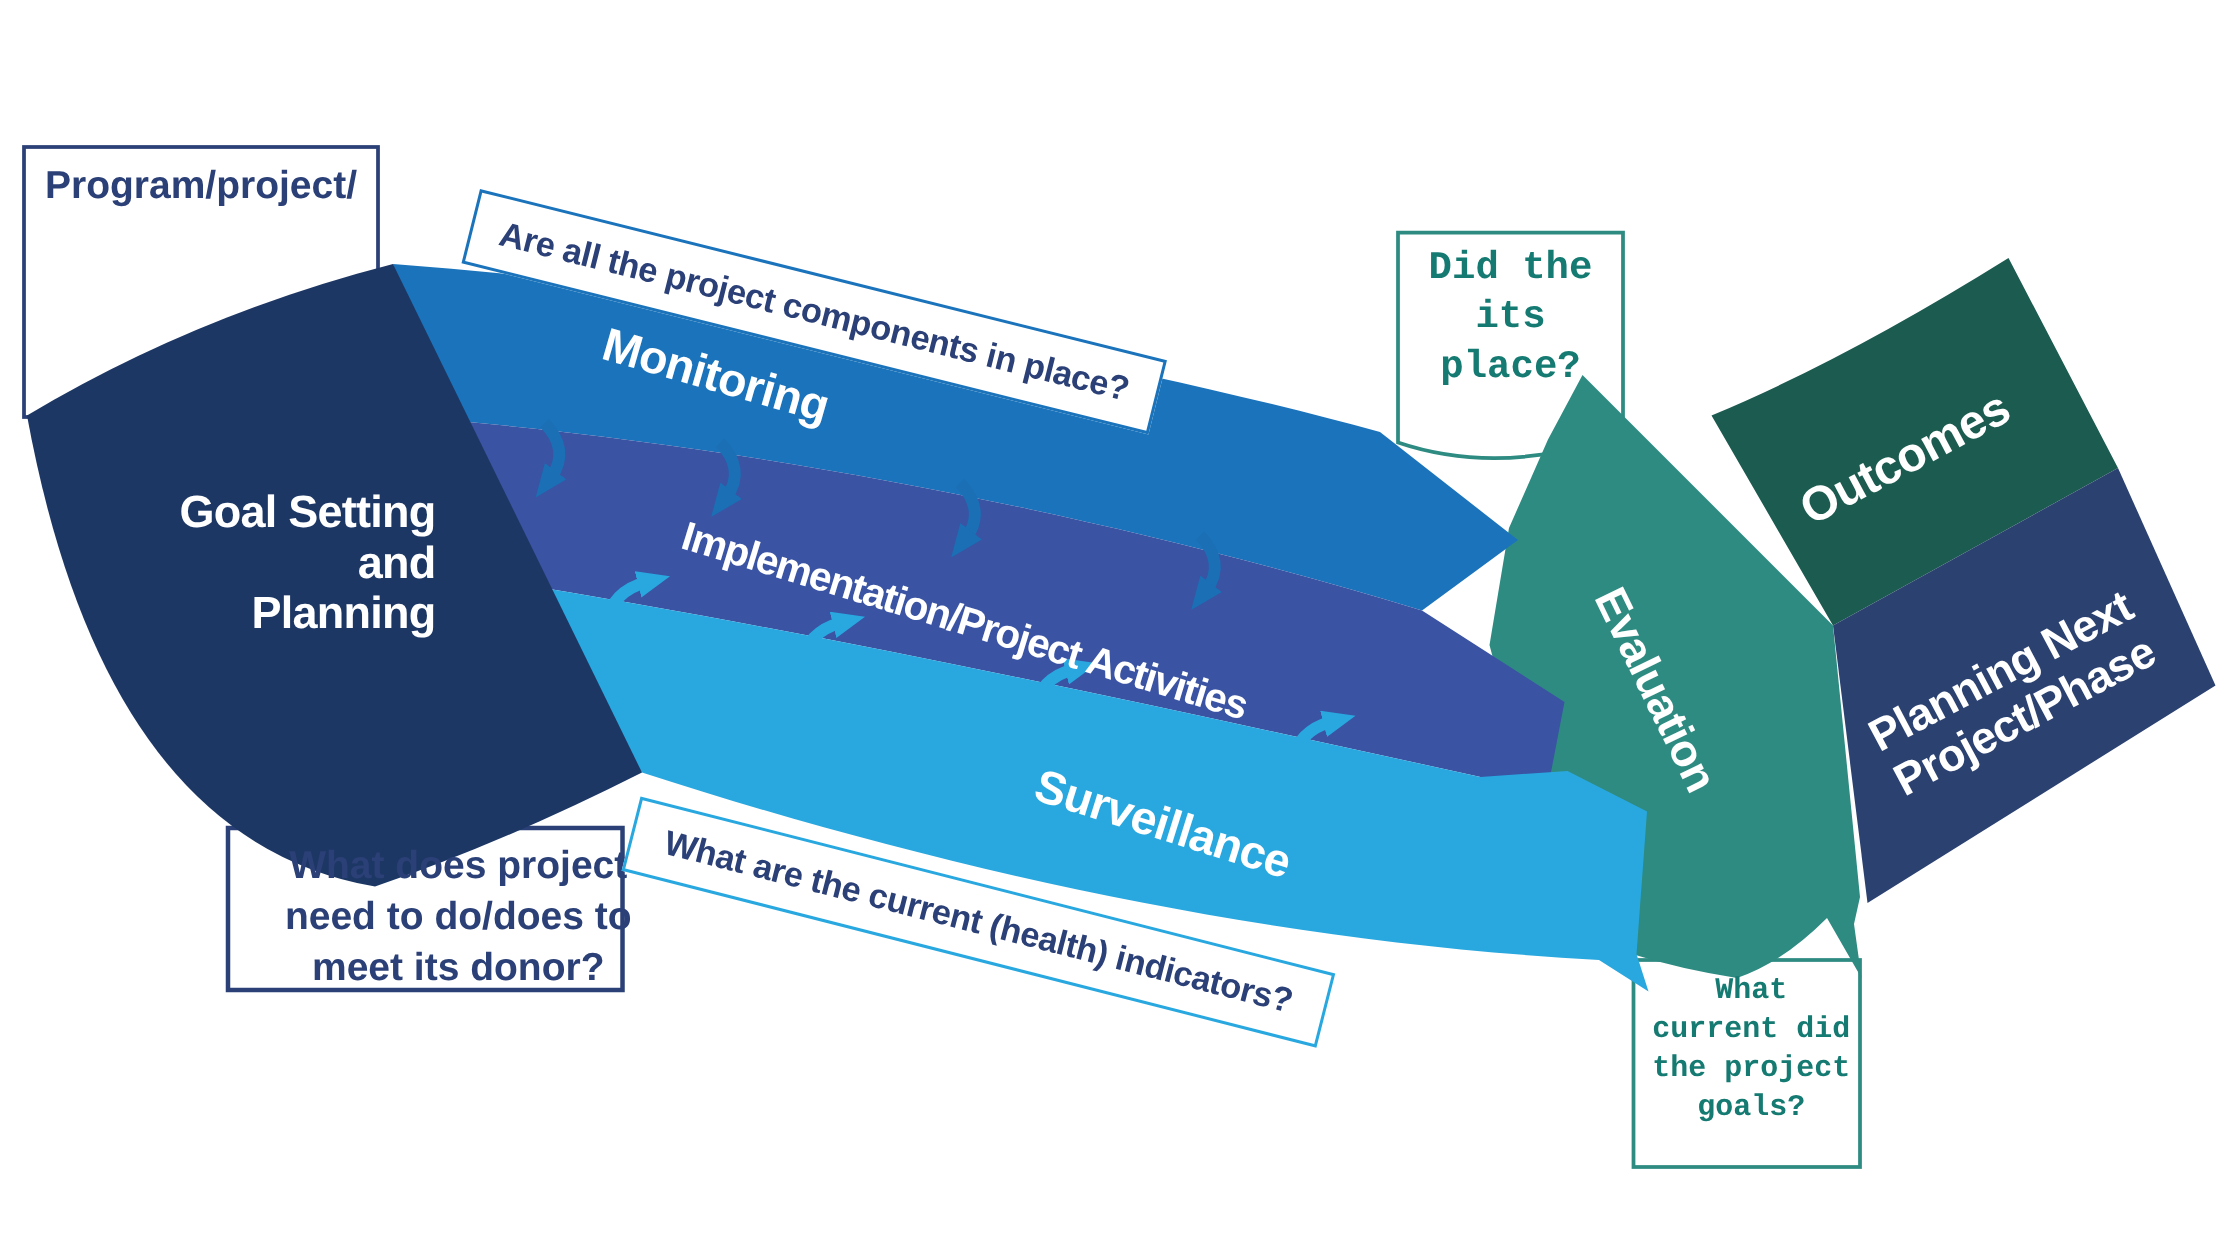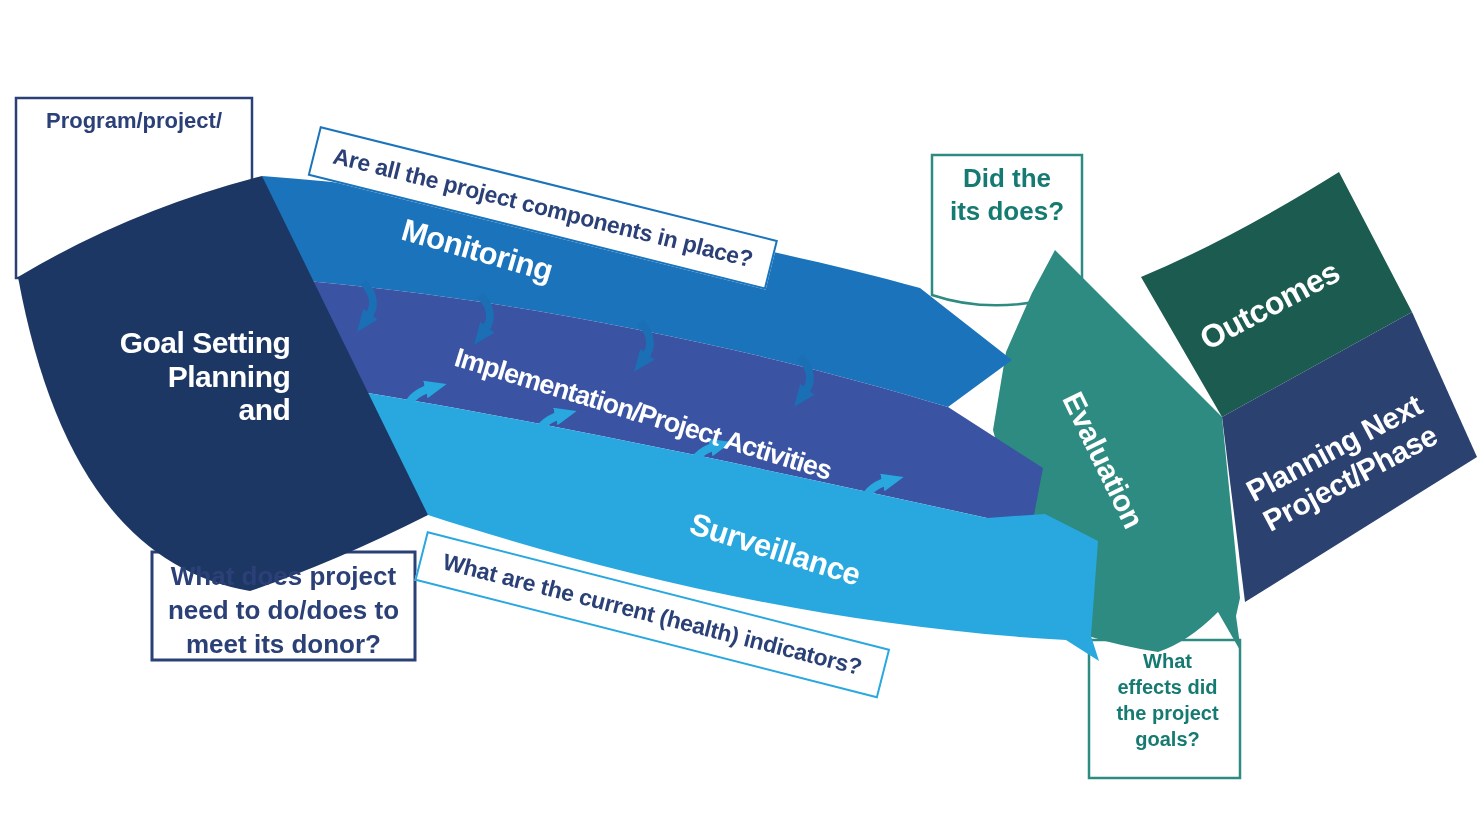--- a/index.html
+++ b/index.html
@@ -5,21 +5,21 @@
   html,body{margin:0;padding:0;background:#fff;}
   .stage{position:relative;width:1483px;height:834px;background:#ffffff;overflow:hidden;
          font-family:"Liberation Sans", sans-serif;}
   .stage svg{position:absolute;left:0;top:0;}
   .lbl{position:absolute;font-weight:bold;color:#ffffff;text-align:center;
        white-space:nowrap;letter-spacing:-0.5px;line-height:1.12;}
   .lbl span{display:block;}
   .qtext{position:absolute;font-weight:bold;text-align:center;}
   .qtext span{display:block;}
   .navy-t{color:#2B4077;}
-  .teal-t{color:#157A71;}
+  .teal-t{color:#157A71;font-family:Liberation Mono, monospace;}
   .callout{position:absolute;background:#ffffff;display:flex;align-items:center;justify-content:center;
            font-weight:bold;color:#2B4077;transform-origin:0 0;white-space:nowrap;}
   .c1{border:2px solid #1B74BB;}
   .c2{border:2px solid #29A8E0;}
 </style>
 </head>
 <body>
 
 <div class="stage">
 
@@ -61,57 +61,57 @@
     <g stroke="#29A8E0" stroke-width="8" fill="none">
       <path d="M0,0 C-2,-13 5,-25 18,-32" transform="translate(405,415) rotate(14)" marker-end="url(#hu)"></path>
       <path d="M0,0 C-2,-13 5,-25 18,-32" transform="translate(535,442) rotate(14)" marker-end="url(#hu)"></path>
       <path d="M0,0 C-2,-13 5,-25 18,-32" transform="translate(690,473) rotate(14)" marker-end="url(#hu)"></path>
       <path d="M0,0 C-2,-13 5,-25 18,-32" transform="translate(862,508) rotate(14)" marker-end="url(#hu)"></path>
     </g>
   </svg>
 
   <div class="lbl" style="left:205px;top:376px;transform:translate(-50%,-50%);font-size:30px;text-align:right;">
     <span>Goal Setting</span>
+    <span>and</span>
     <span>Planning</span>
-    <span>and</span>
   </div>
 
   <div class="lbl" style="left:477px;top:251px;transform:translate(-50%,-50%) rotate(16deg);font-size:31px;">Monitoring</div>
 
   <div class="lbl" style="left:643px;top:414px;transform:translate(-50%,-50%) rotate(17deg);font-size:27px;letter-spacing:-1px;">Implementation/Project Activities</div>
 
   <div class="lbl" style="left:775px;top:550px;transform:translate(-50%,-50%) rotate(17.5deg);font-size:31px;">Surveillance</div>
 
   <div class="lbl" style="left:1103px;top:460px;transform:translate(-50%,-50%) rotate(64deg);font-size:30px;">Evaluation</div>
 
   <div class="lbl" style="left:1270px;top:306px;transform:translate(-50%,-50%) rotate(-28deg);font-size:32px;">Outcomes</div>
 
   <div class="lbl" style="left:1342px;top:463px;transform:translate(-50%,-50%) rotate(-28deg);font-size:30px;">
     <span>Planning Next</span>
     <span>Project/Phase</span>
   </div>
 
-  <div class="qtext navy-t" style="left:16px;top:106px;width:236px;font-size:22px;line-height:1.33;">
+  <div class="qtext navy-t" style="left:16px;top:106px;width:236px;font-size:26px;line-height:1.33;">
     <span>Program/project/</span>
   </div>
 
-  <div class="qtext navy-t" style="left:152px;top:560px;width:263px;font-size:26px;line-height:1.3;">
+  <div class="qtext navy-t" style="left:152px;top:560px;width:263px;font-size:26px;line-height:1.3;padding-left:22px;">
     <span>What does project</span>
     <span>need to do/does to</span>
     <span>meet its donor?</span>
   </div>
 
   <div class="qtext teal-t" style="left:932px;top:162px;width:150px;font-size:26px;line-height:1.27;">
     <span>Did the</span>
-    <span>its does?</span>
+    <span>its place?</span>
   </div>
 
   <div class="qtext teal-t" style="left:1089px;top:648px;width:157px;font-size:20px;line-height:1.3;">
     <span>What</span>
-    <span>effects did</span>
+    <span>current did</span>
     <span>the project</span>
     <span>goals?</span>
   </div>
 
   <div class="callout c1" style="left:320px;top:126px;width:468px;height:47px;transform:rotate(14deg);font-size:23px;letter-spacing:-0.3px;">
     <span>Are all the project components in place?</span>
   </div>
 
   <div class="callout c2" style="left:427px;top:531px;width:474px;height:47px;transform:rotate(14.3deg);font-size:23px;letter-spacing:-0.3px;">
     <span>What are the current (health) indicators?</span>

